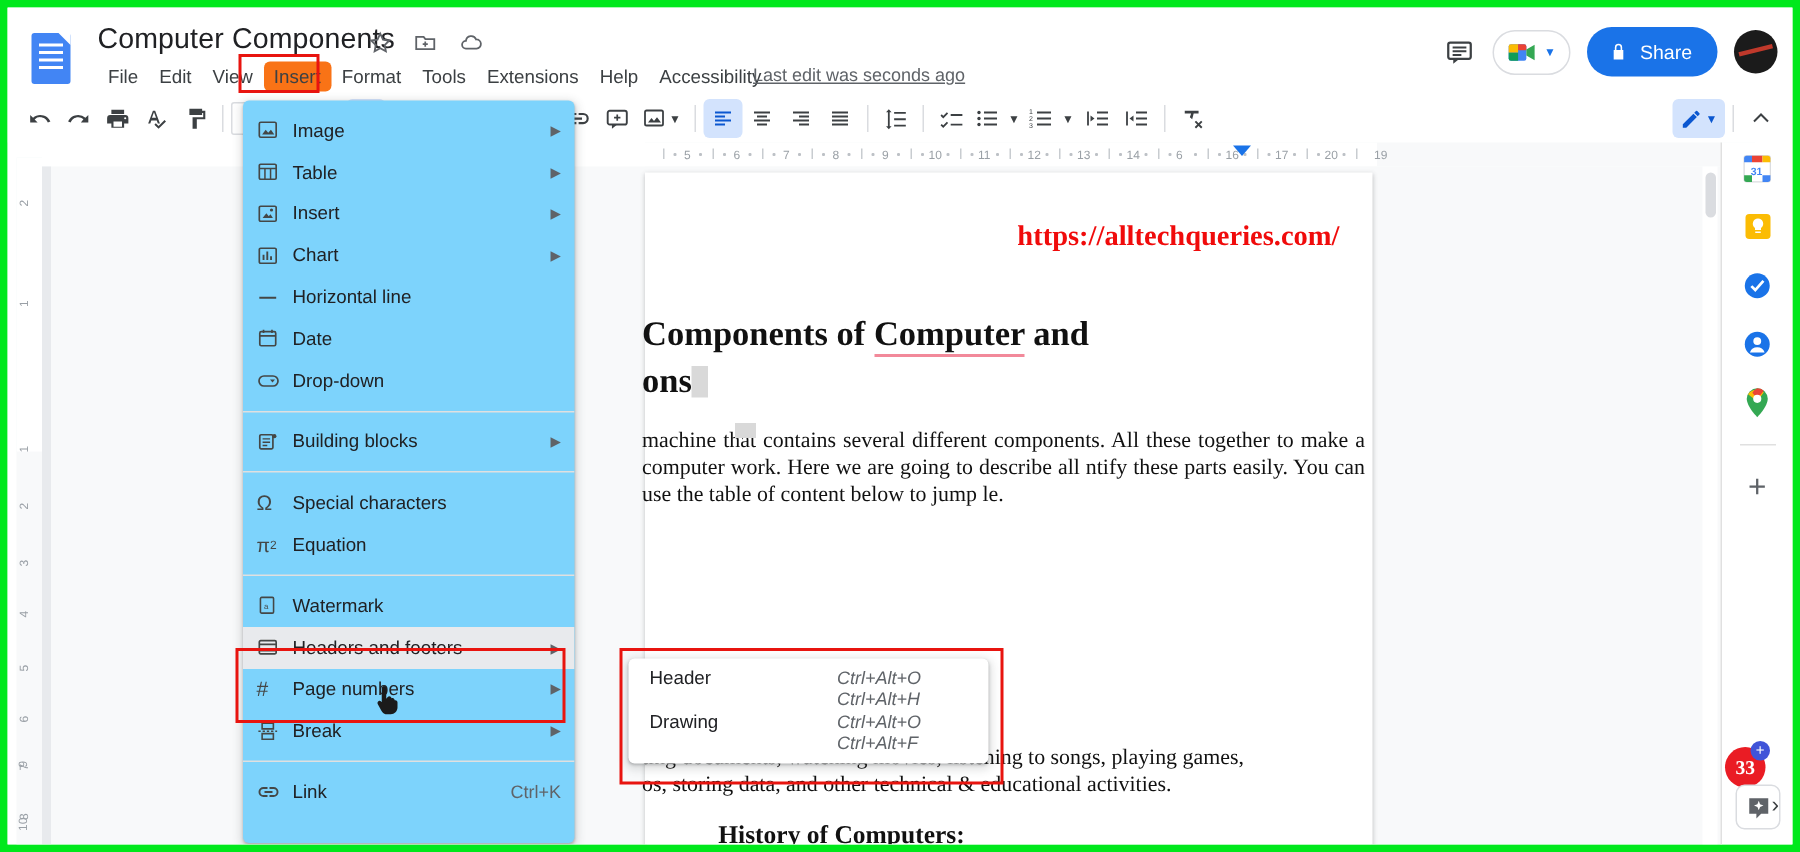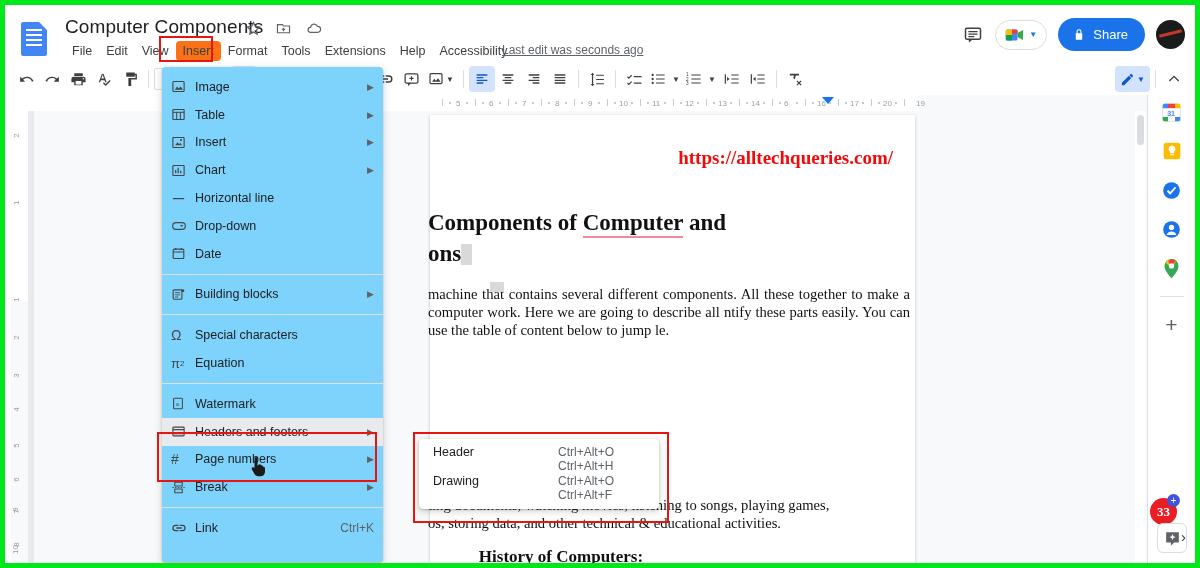--- a/index.html
+++ b/index.html
@@ -170,21 +170,21 @@
   .mdiv { height:1px; background:#e0e0e0; margin:6px 0; }
 
   
   .submenu {
     position:absolute; left:414px; top:434px; width:240px; background:#fff; border-radius:4px;
     box-shadow:0 2px 6px 2px rgba(60,64,67,.15), 0 1px 2px rgba(60,64,67,.3);
     z-index:55; padding:6px 0;
   }
   .smi { height:29px; display:flex; align-items:flex-start; padding:0 14px; font-size:12.5px; color:#202124; cursor:pointer;gap:40px; }
   .smi .lbl { flex:0 0 85px; }
-  .smi .acc { color:#5f6368; font-size:12px; }
+  .smi .acc { color:#5f6368; font-size:12px;font-style:italic; }
 
   
   .mouse-cursor { position:absolute; left:245px; top:450px; z-index:70; }
 
   
   .sidepanel {
     position:absolute; right:0; top:90px; width:48px; bottom:0; background:#fff;
     border-left:1px solid #e0e0e0; display:flex; flex-direction:column; align-items:center;
     padding-top:6px; gap:17px;
   }
@@ -618,36 +618,36 @@
       <span class="ic">
         <svg width="15" height="15" viewBox="0 0 24 24">
             <path stroke="#444746" stroke-width="2" d="M3 12h18"></path>
           </svg>
       </span>
       <span class="lbl">Horizontal line</span>
     </div>
 
     <div class="mi">
       <span class="ic">
+        <svg width="15" height="15" viewBox="0 0 24 24">
+            <rect x="3.5" y="5" width="17" height="15" rx="1.6" fill="none" stroke="#444746" stroke-width="1.8"></rect>
+            <path stroke="#444746" stroke-width="1.8" d="M3.5 9.5h17M7.5 3v3.5M16.5 3v3.5"></path>
+          </svg>
+      </span>
+      <span class="lbl">Date</span>
+    </div>
+
+    <div class="mi">
+      <span class="ic">
         <svg width="16" height="16" viewBox="0 0 24 24">
             <rect x="2.5" y="7" width="19" height="10" rx="5" fill="none" stroke="#444746" stroke-width="1.7"></rect>
             <path fill="#444746" d="M13.5 10.5l2.5 3 2.5-3z"></path>
           </svg>
       </span>
       <span class="lbl">Drop-down</span>
-    </div>
-
-    <div class="mi">
-      <span class="ic">
-        <svg width="15" height="15" viewBox="0 0 24 24">
-            <rect x="3.5" y="5" width="17" height="15" rx="1.6" fill="none" stroke="#444746" stroke-width="1.8"></rect>
-            <path stroke="#444746" stroke-width="1.8" d="M3.5 9.5h17M7.5 3v3.5M16.5 3v3.5"></path>
-          </svg>
-      </span>
-      <span class="lbl">Date</span>
     </div>
 
 
     <div class="mdiv"></div>
 
     <div class="mi">
       <span class="ic">
         <svg width="15" height="15" viewBox="0 0 24 24">
             <rect x="3.5" y="4.5" width="14" height="15" rx="1.4" fill="none" stroke="#444746" stroke-width="1.8"></rect>
             <path stroke="#444746" stroke-width="1.4" d="M6.5 9h8M6.5 12.5h8M6.5 16h5"></path>

